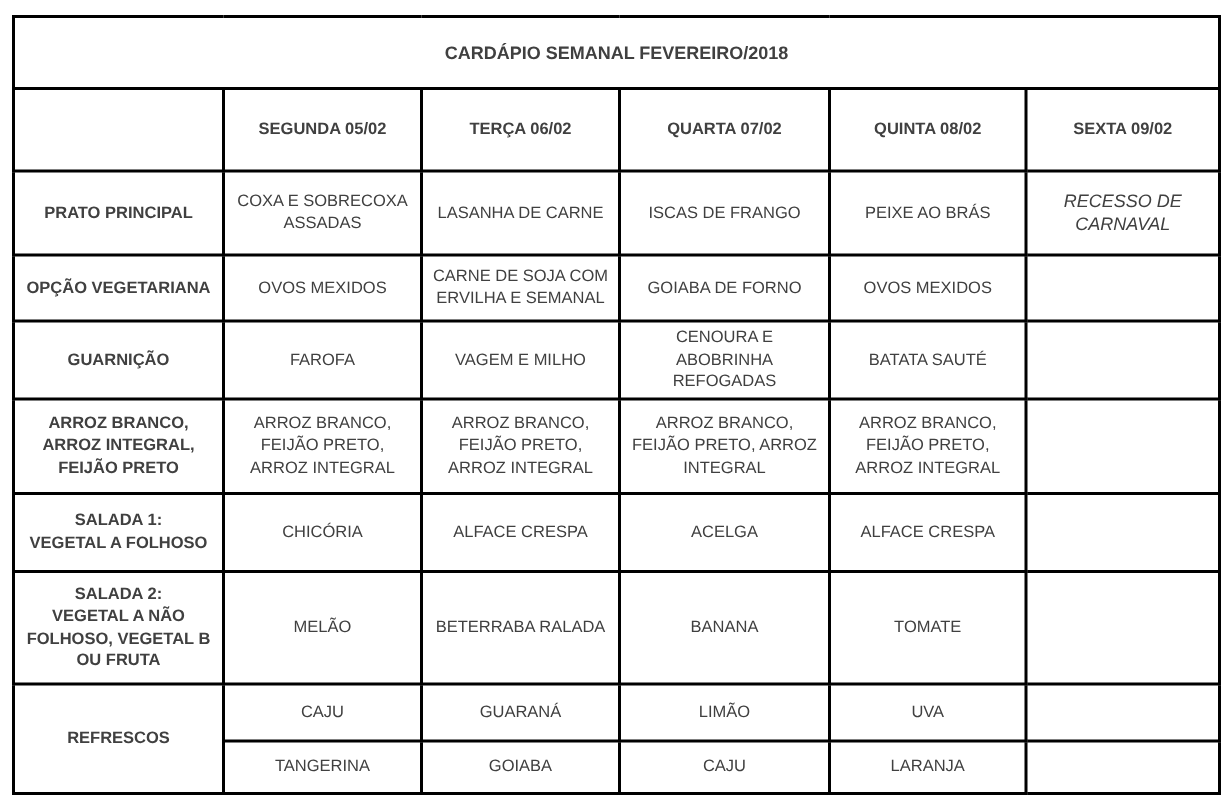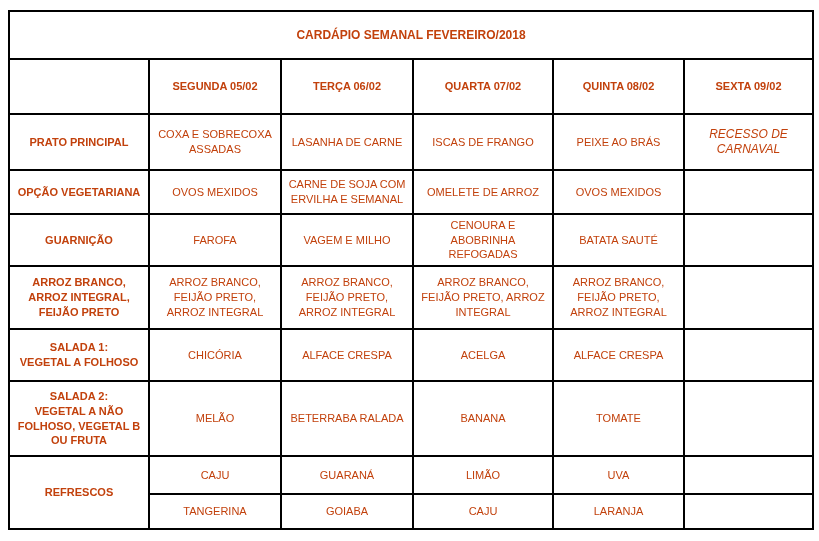--- a/index.html
+++ b/index.html
@@ -17,21 +17,21 @@
   }
   table.menu {
     border-collapse: collapse;
     table-layout: fixed;
     width: 804px;
   }
   td {
     border: 2px solid #000000;
     text-align: center;
     vertical-align: middle;
-    color: #c2410c;
+    color: #404040;
     font-size: 11px;
     line-height: 1.35;
     padding: 2px 4px;
     overflow: hidden;
     word-wrap: break-word;
   }
   td.title-cell {
     font-weight: bold;
     font-size: 12px;
   }
@@ -95,21 +95,21 @@
       <td>LASANHA DE CARNE</td>
       <td>ISCAS DE FRANGO</td>
       <td>PEIXE AO BRÁS</td>
       <td class="recesso">RECESSO DE CARNAVAL</td>
     </tr>
 
     <tr class="r-opcao">
       <td class="label">OPÇÃO VEGETARIANA</td>
       <td>OVOS MEXIDOS</td>
       <td>CARNE DE SOJA COM ERVILHA E SEMANAL</td>
-      <td>OMELETE DE ARROZ</td>
+      <td>GOIABA DE FORNO</td>
       <td>OVOS MEXIDOS</td>
       <td></td>
     </tr>
 
     <tr class="r-guarn">
       <td class="label">GUARNIÇÃO</td>
       <td>FAROFA</td>
       <td>VAGEM E MILHO</td>
       <td>CENOURA E ABOBRINHA REFOGADAS</td>
       <td>BATATA SAUTÉ</td>

